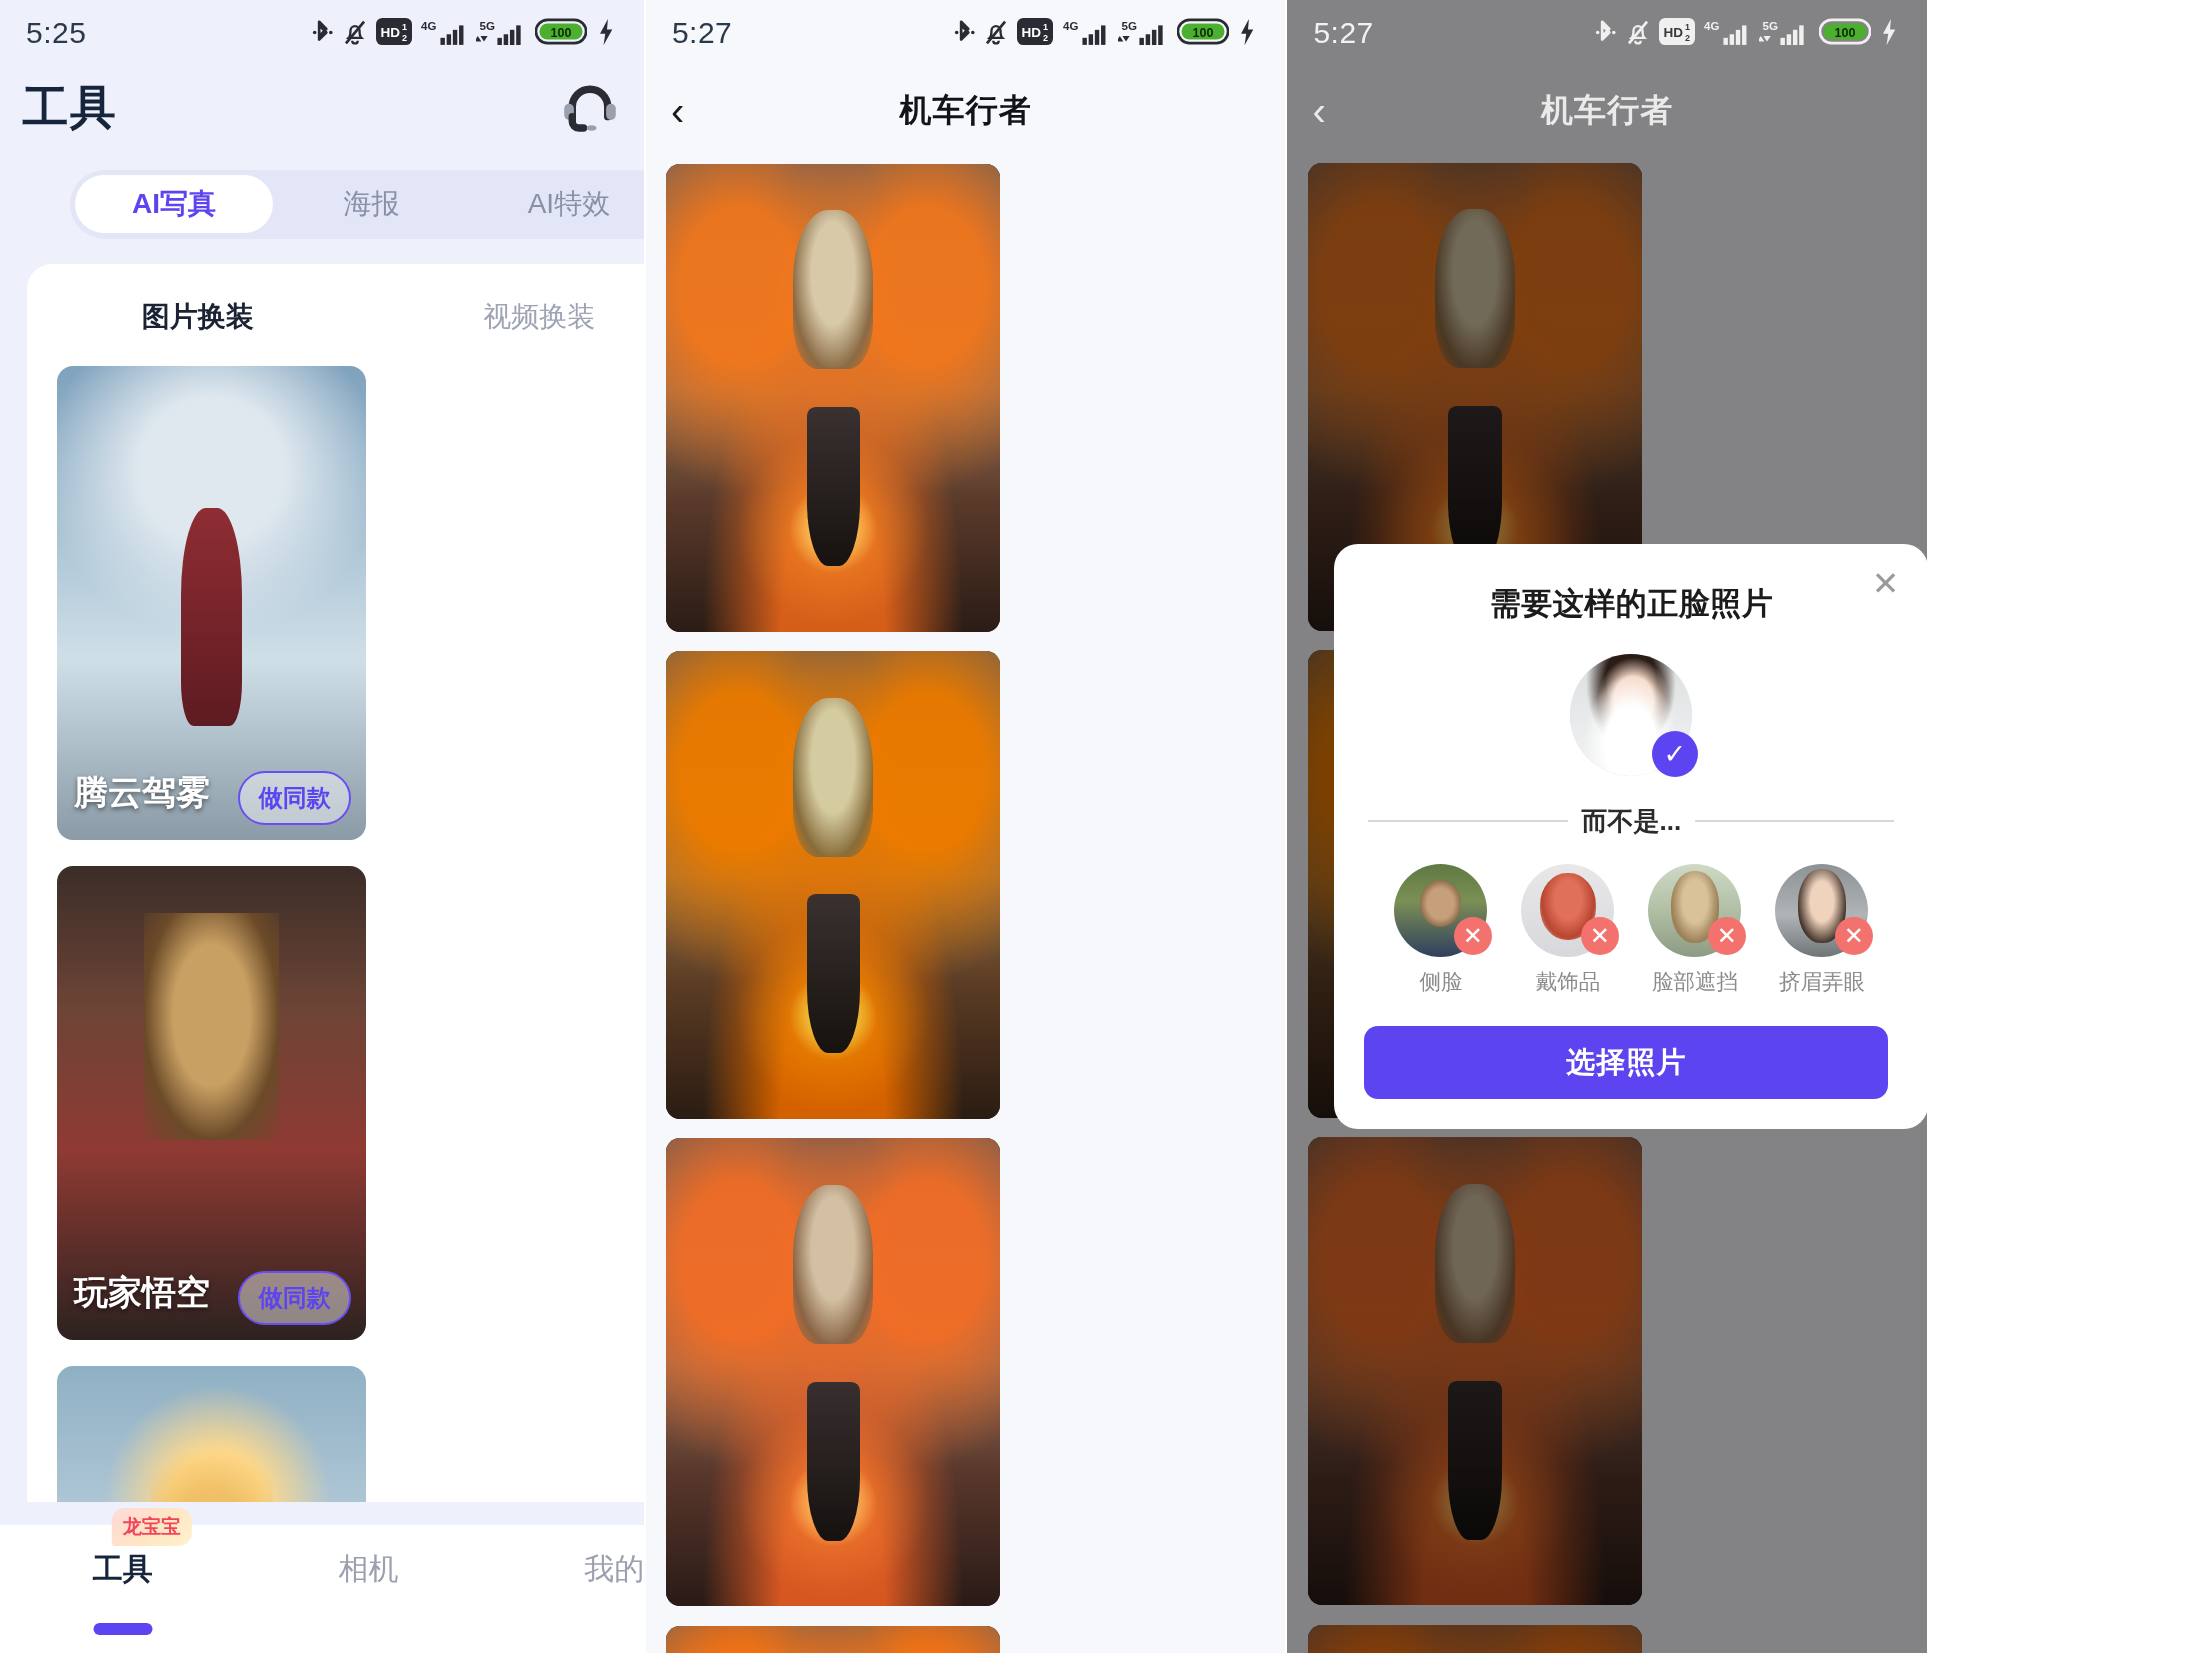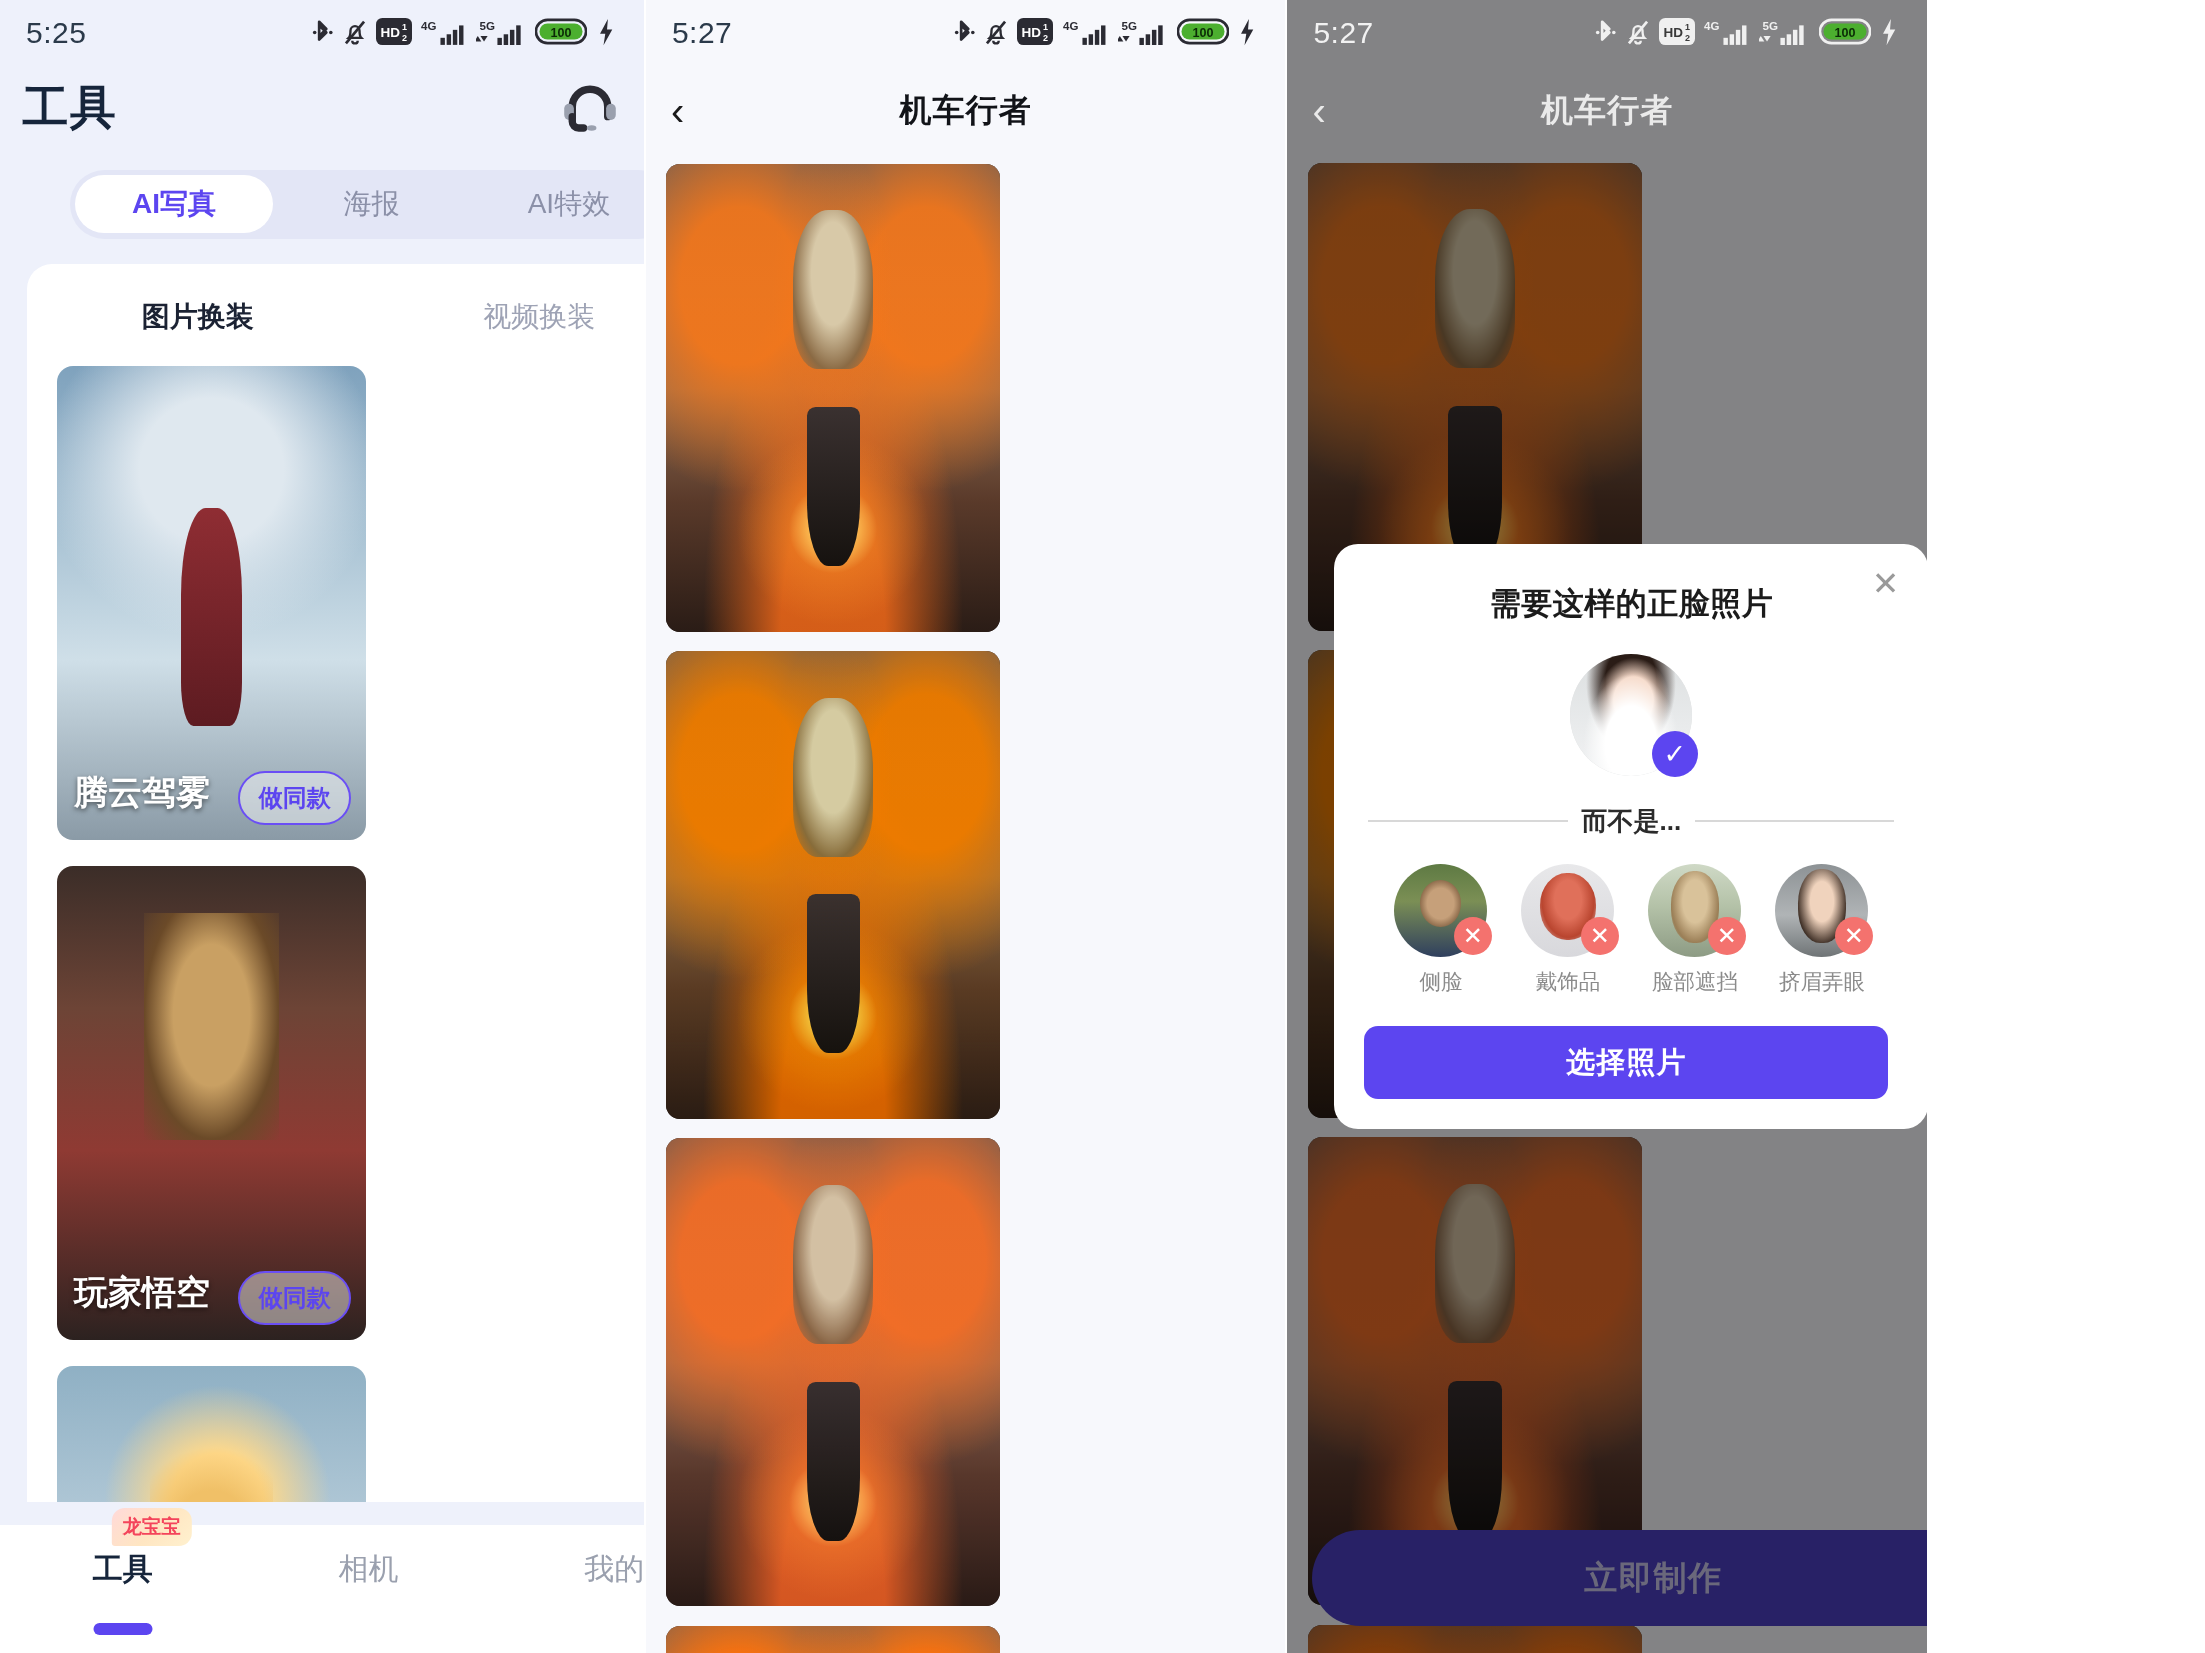--- a/index.html
+++ b/index.html
@@ -486,23 +486,20 @@
         </div>
       <div class="gal">
           <div class="moto v4"></div>
         </div>
       <div class="gal">
           <div class="moto v5"></div>
         </div>
       <div class="gal">
           <div class="moto v6"></div>
         </div>
-    </div>
-    <div class="cta-wrap" style="position:absolute;bottom:28px;left:0;width:732px;">
-      <div class="cta">立即制作</div>
     </div>
 
     <div class="dim"></div>
 
     <div class="p3-top">
       <div class="statusbar">
         <div class="clock">5:27</div>
         <div class="sysicons">
           <span>
             <svg width="21.5" height="29" viewBox="0 0 24 32">

